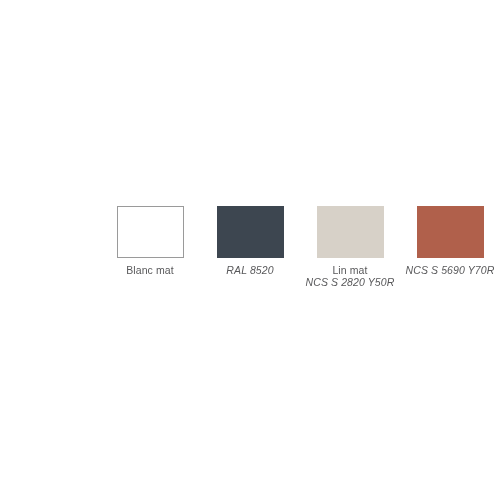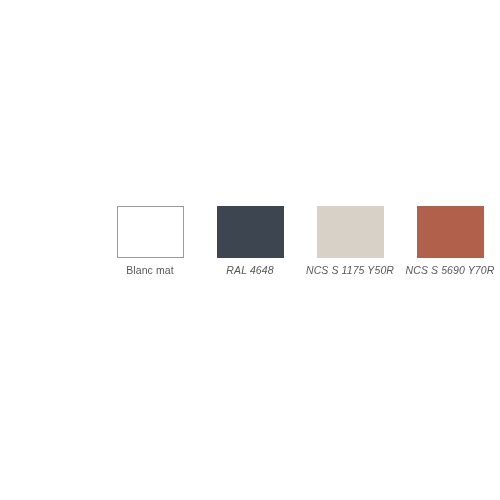--- a/index.html
+++ b/index.html
@@ -104,30 +104,31 @@
         <div class="label-main">Blanc mat</div>
 
       </div>
     </div>
 
     <div class="swatch-cell">
       <div class="chip-wrap">
         <div class="chip" style="background:#3d4650"></div>
       </div>
       <div class="labels">
-        <div class="label-sub">RAL 4648</div>
+        <div class="label-sub">RAL 8520</div>
       </div>
     </div>
 
     <div class="swatch-cell">
       <div class="chip-wrap">
         <div class="chip" style="background:#d7d1c8"></div>
       </div>
       <div class="labels">
-        <div class="label-sub">NCS S 1175 Y50R</div>
+        <div class="label-main">Lin mat</div>
+        <div class="label-sub">NCS S 2820 Y50R</div>
       </div>
     </div>
 
     <div class="swatch-cell">
       <div class="chip-wrap">
         <div class="chip" style="background:#b0604b"></div>
       </div>
       <div class="labels">
         <div class="label-sub">NCS S 5690 Y70R</div>
       </div>

